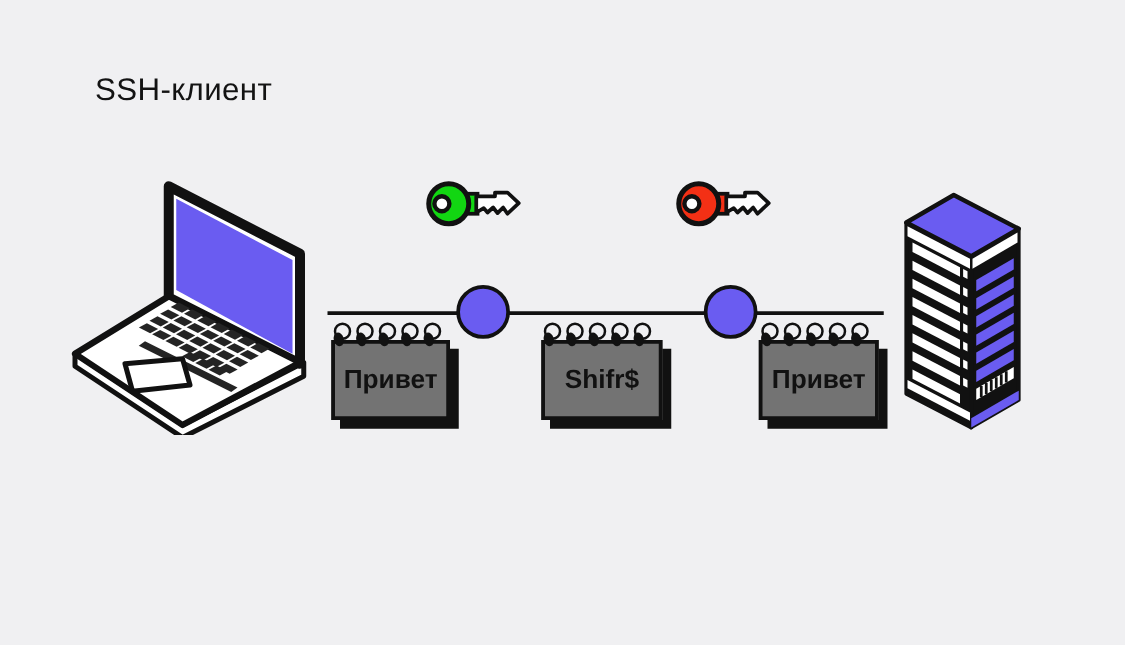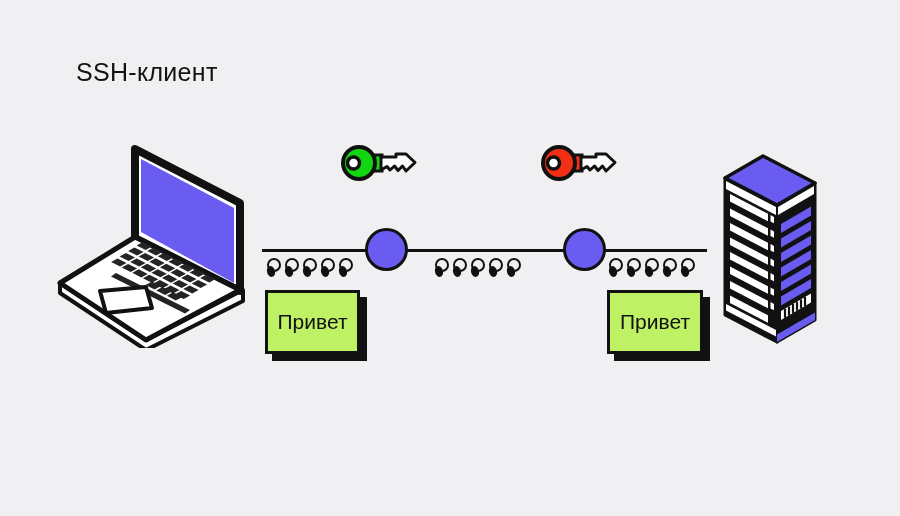--- a/index.html
+++ b/index.html
@@ -12,23 +12,23 @@
 
   .conn-line{position:absolute;left:262px;top:249px;width:445px;height:3px;background:#111;}
   .node{position:absolute;width:37px;height:37px;border-radius:50%;
         background:#6a5cf1;border:3px solid #111;}
   .node.n1{left:365px;top:228px;}
   .node.n2{left:563px;top:228px;}
 
   .dashed-line{position:absolute;left:210px;top:433px;width:452px;height:3px;
         background:repeating-linear-gradient(90deg,#111 0 8px,transparent 8px 16px);}
 
-  .note{position:absolute;top:290px;height:58px;background:#bef264;border:3px solid #111;
+  .note{position:absolute;top:272px;height:58px;background:#737373;border:3px solid #111;
         box-shadow:7px 7px 0 #111;display:flex;align-items:center;justify-content:center;
-        font-size:21px;color:#111;}
+        font-size:21px;color:#111;font-weight:bold;}
   .note.p1{left:265px;width:89px;}
   .note.p2{left:433px;width:91px;}
   .note.p3{left:607px;width:90px;}
 
   .rings{position:absolute;top:258px;display:flex;gap:4px;z-index:3;}
   .rings.r1{left:267px;}
   .rings.r2{left:435px;}
   .rings.r3{left:609px;}
   .ring{width:10px;height:10px;border:2.5px solid #111;border-radius:50%;position:relative;}
   .ring::after{content:"";position:absolute;left:-2px;top:6px;width:8px;height:11px;
@@ -151,20 +151,23 @@
   <svg class="key green k-top-green" viewBox="0 0 80 44">
       <use href="#keysym"></use>
     </svg>
   <svg class="key red k-top-red" viewBox="0 0 80 44">
       <use href="#keysym"></use>
     </svg>
 
   <div class="note p1">
     <span>Привет</span>
   </div>
+  <div class="note p2">
+    <span>Shifr$</span>
+  </div>
   <div class="note p3">
     <span>Привет</span>
   </div>
 
   <div class="rings r1">
     <span class="ring"></span>
       <span class="ring"></span>
       <span class="ring"></span>
       <span class="ring"></span>
       <span class="ring"></span>

